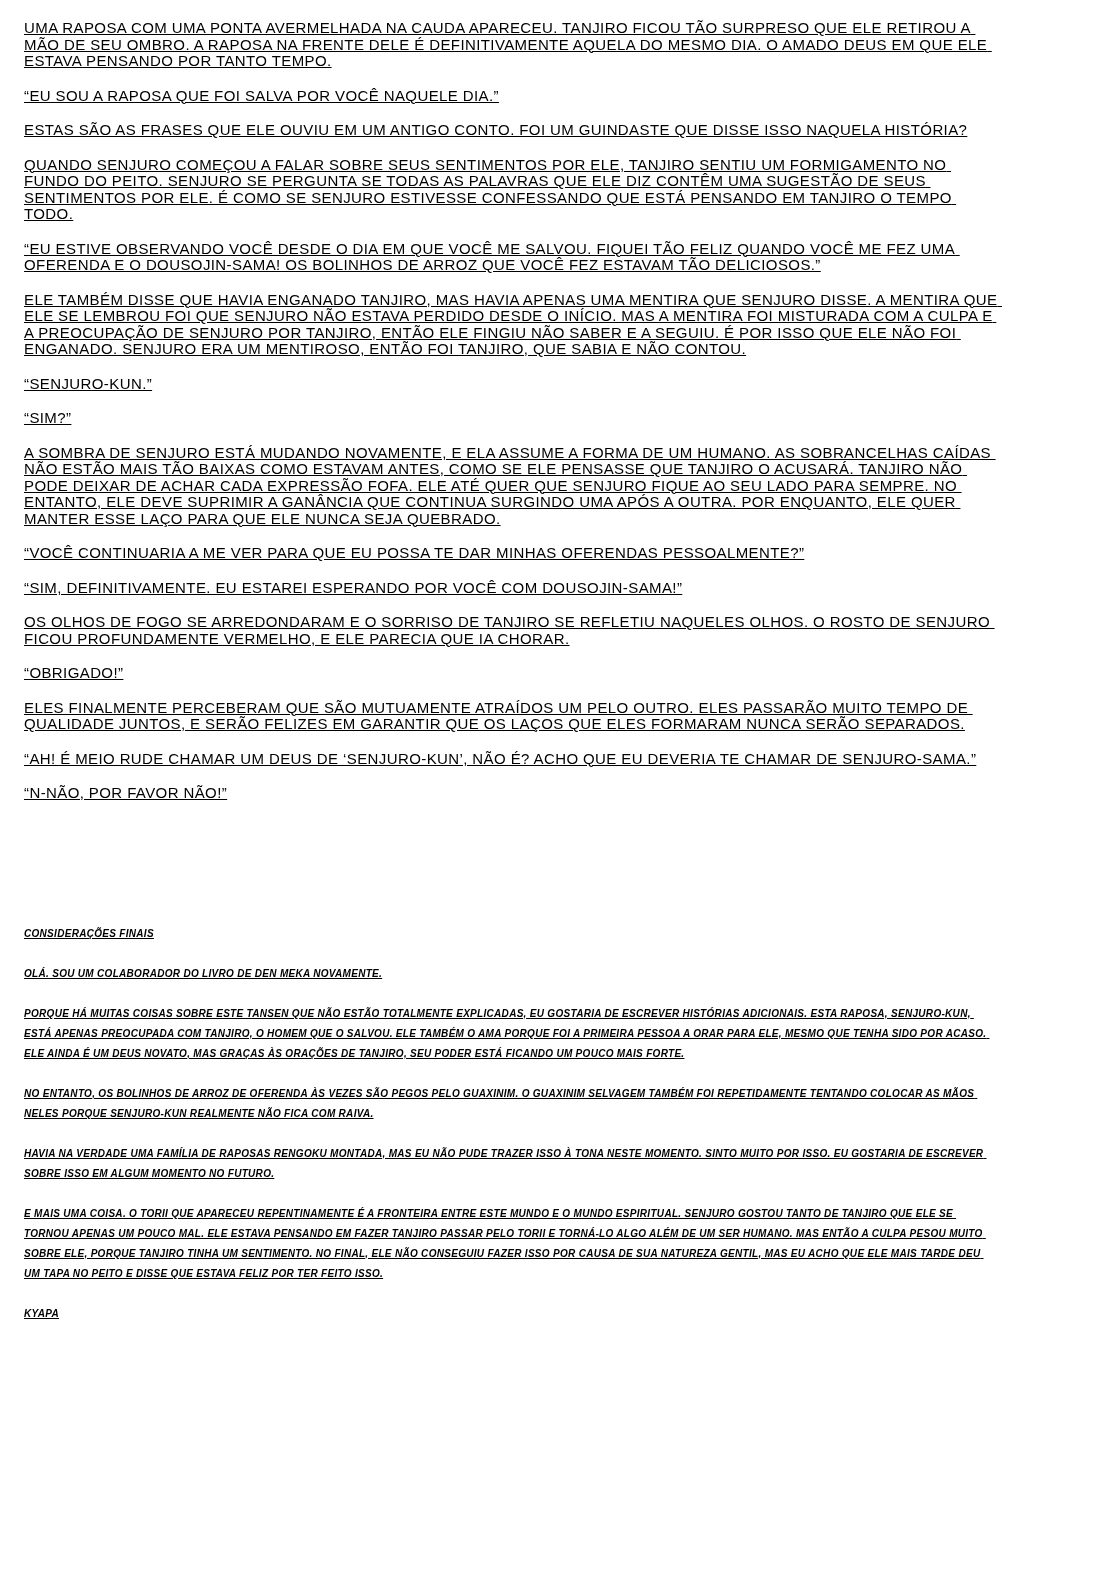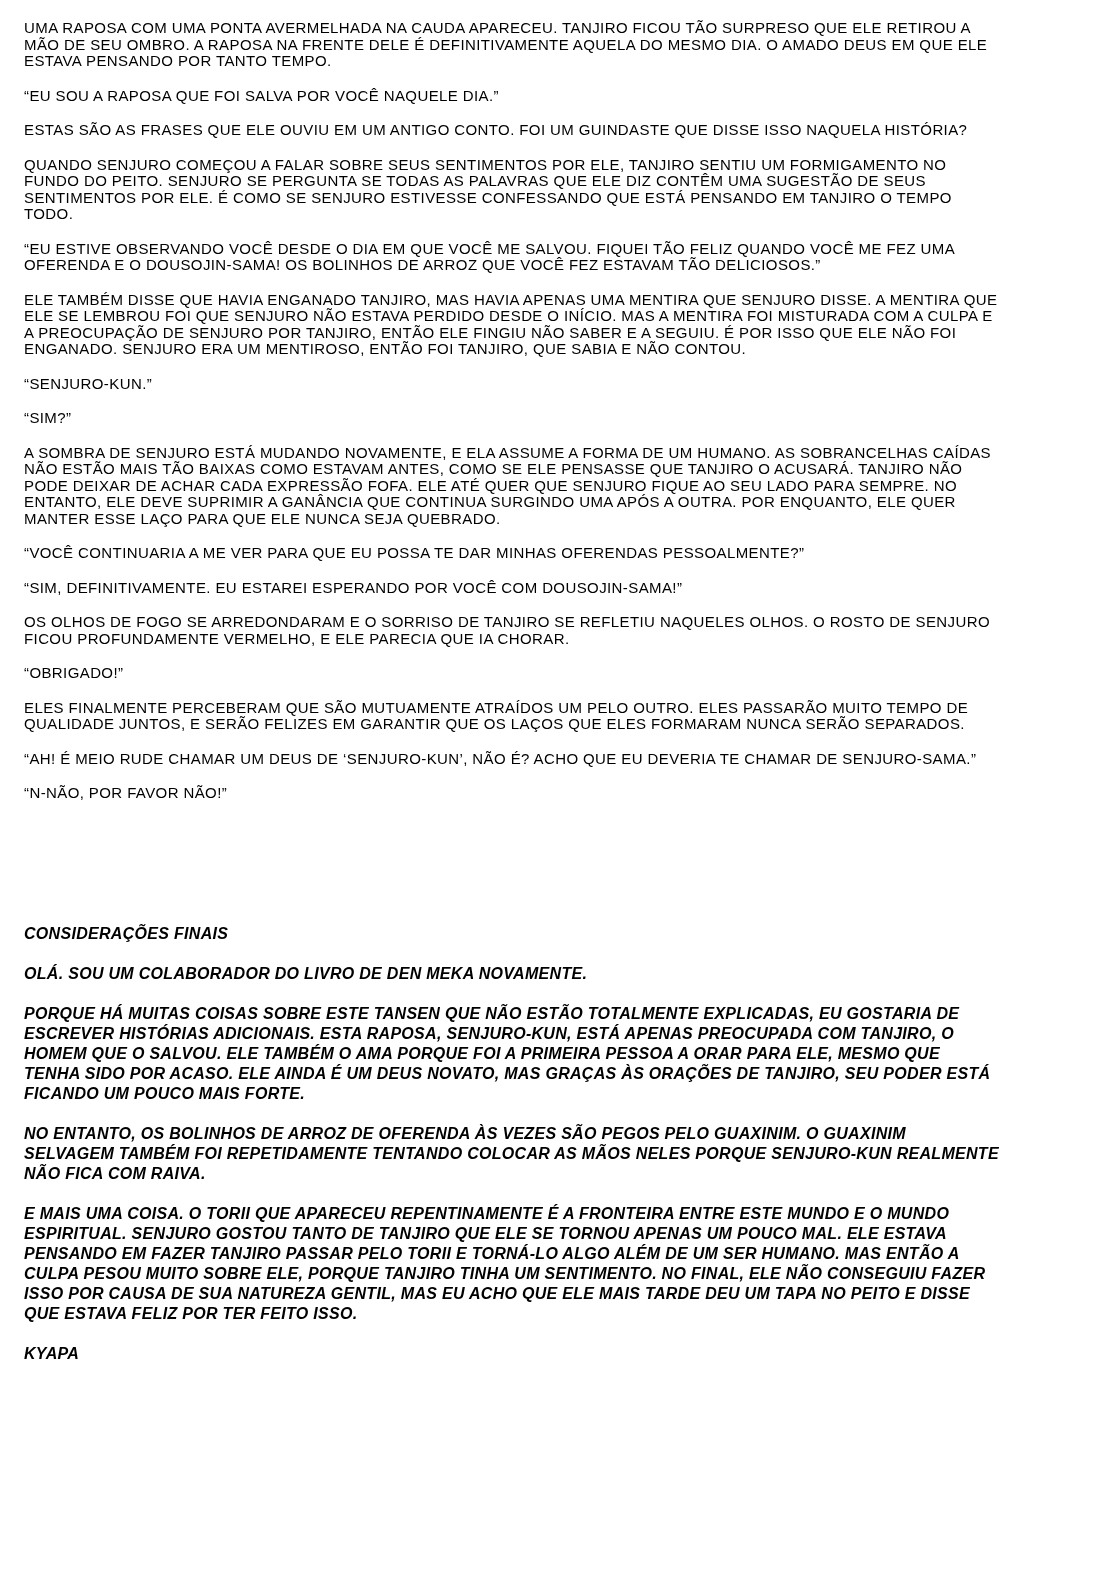--- a/index.html
+++ b/index.html
@@ -11,41 +11,42 @@
     height: 1572px;
     background: #ffffff;
     color: #000000;
     font-family: "Liberation Sans", sans-serif;
     overflow: hidden;
   }
   .page {
     padding: 20px 7px 0 24px;
     box-sizing: border-box;
     width: 1076px;
+    text-decoration: underline;
   }
   
   .story p {
     width: 975px;
     margin: 0 0 18px 0;
     font-size: 15px;
     line-height: 16.5px;
     letter-spacing: 0.4px;
     font-weight: normal;
     font-style: normal;
     white-space: pre-wrap;
   }
   
   .afterword {
     margin-top: 122px;
   }
   .afterword h2,
   .afterword p {
     width: 975px;
     margin: 0 12px 20px 0;
-    font-size: 16px;
+    font-size: 10px;
     line-height: 20px;
     letter-spacing: 0.3px;
     font-weight: bold;
     font-style: italic;
     white-space: pre-wrap;
   }
 </style>
 </head>
 <body style="background: rgb(255, 255, 255); color: rgb(0, 0, 0);">
 
@@ -68,17 +69,18 @@
     <p>ELES FINALMENTE PERCEBERAM QUE SÃO MUTUAMENTE ATRAÍDOS UM PELO OUTRO. ELES PASSARÃO MUITO TEMPO DE QUALIDADE JUNTOS, E SERÃO FELIZES EM GARANTIR QUE OS LAÇOS QUE ELES FORMARAM NUNCA SERÃO SEPARADOS.</p>
     <p>“AH! É MEIO RUDE CHAMAR UM DEUS DE ‘SENJURO-KUN’, NÃO É? ACHO QUE EU DEVERIA TE CHAMAR DE SENJURO-SAMA.”</p>
     <p>“N-NÃO, POR FAVOR NÃO!”</p>
   </section>
 
   <section class="afterword">
     <h2>CONSIDERAÇÕES FINAIS</h2>
     <p>OLÁ. SOU UM COLABORADOR DO LIVRO DE DEN MEKA NOVAMENTE.</p>
     <p>PORQUE HÁ MUITAS COISAS SOBRE ESTE TANSEN QUE NÃO ESTÃO TOTALMENTE EXPLICADAS, EU GOSTARIA DE ESCREVER HISTÓRIAS ADICIONAIS. ESTA RAPOSA, SENJURO-KUN, ESTÁ APENAS PREOCUPADA COM TANJIRO, O HOMEM QUE O SALVOU. ELE TAMBÉM O AMA PORQUE FOI A PRIMEIRA PESSOA A ORAR PARA ELE, MESMO QUE TENHA SIDO POR ACASO. ELE AINDA É UM DEUS NOVATO, MAS GRAÇAS ÀS ORAÇÕES DE TANJIRO, SEU PODER ESTÁ FICANDO UM POUCO MAIS FORTE.</p>
     <p>NO ENTANTO, OS BOLINHOS DE ARROZ DE OFERENDA ÀS VEZES SÃO PEGOS PELO GUAXINIM. O GUAXINIM SELVAGEM TAMBÉM FOI REPETIDAMENTE TENTANDO COLOCAR AS MÃOS NELES PORQUE SENJURO-KUN REALMENTE NÃO FICA COM RAIVA.</p>
+    <p>HAVIA NA VERDADE UMA FAMÍLIA DE RAPOSAS RENGOKU MONTADA, MAS EU NÃO PUDE TRAZER ISSO À TONA NESTE MOMENTO. SINTO MUITO POR ISSO. EU GOSTARIA DE ESCREVER SOBRE ISSO EM ALGUM MOMENTO NO FUTURO.</p>
     <p>E MAIS UMA COISA. O TORII QUE APARECEU REPENTINAMENTE É A FRONTEIRA ENTRE ESTE MUNDO E O MUNDO ESPIRITUAL. SENJURO GOSTOU TANTO DE TANJIRO QUE ELE SE TORNOU APENAS UM POUCO MAL. ELE ESTAVA PENSANDO EM FAZER TANJIRO PASSAR PELO TORII E TORNÁ-LO ALGO ALÉM DE UM SER HUMANO. MAS ENTÃO A CULPA PESOU MUITO SOBRE ELE, PORQUE TANJIRO TINHA UM SENTIMENTO. NO FINAL, ELE NÃO CONSEGUIU FAZER ISSO POR CAUSA DE SUA NATUREZA GENTIL, MAS EU ACHO QUE ELE MAIS TARDE DEU UM TAPA NO PEITO E DISSE QUE ESTAVA FELIZ POR TER FEITO ISSO.</p>
     <p>KYAPA</p>
   </section>
 
 </main>
 
 </body></html>

